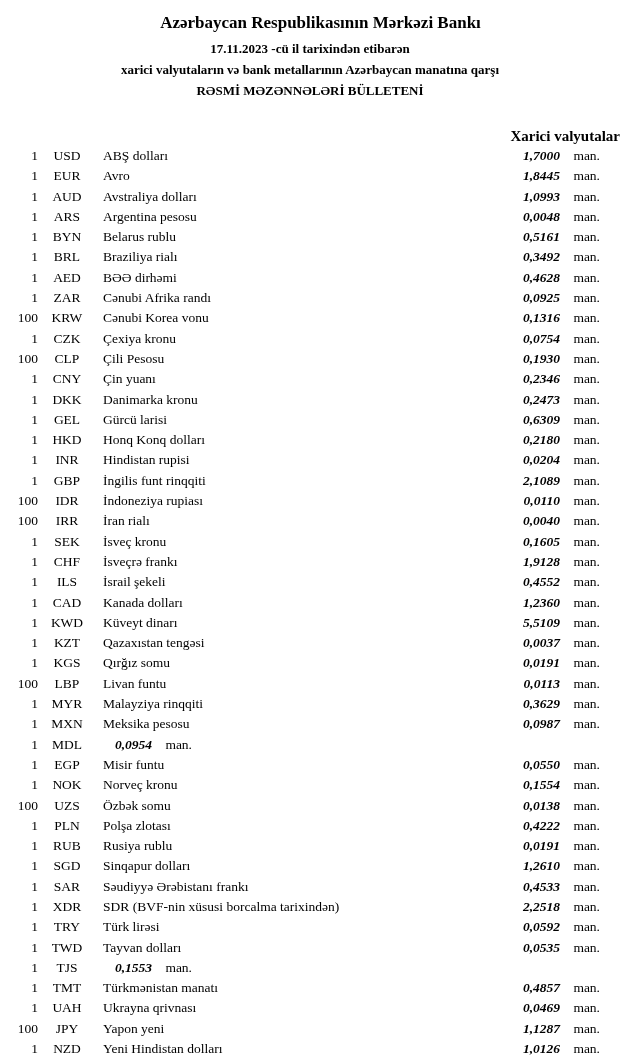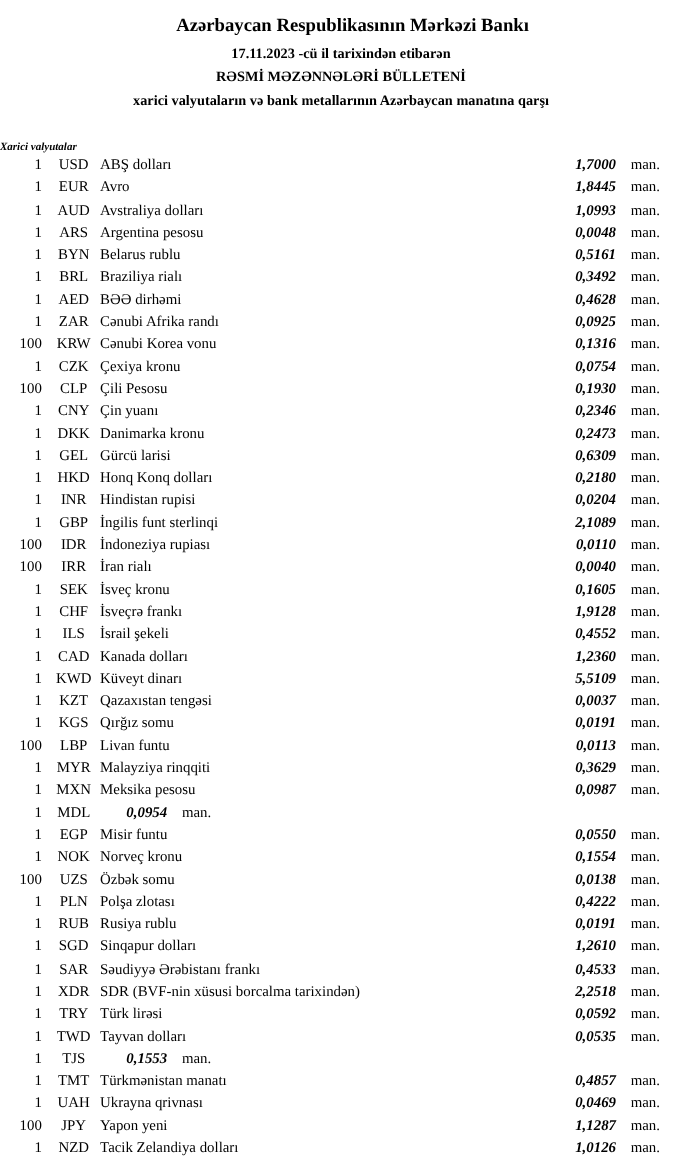--- a/index.html
+++ b/index.html
@@ -23,26 +23,25 @@
     line-height: 22px;
     margin-bottom: 4px;
     padding-left: 21px;
   }
   .sub-line {
     font-size: 13px;
     font-weight: bold;
     line-height: 21px;
   }
   .section-title {
-    text-align: left;
-    font-size: 10px;
+    text-align: right;
+    font-size: 15px;
     font-weight: bold;
     margin-top: 27px;
     margin-bottom: 3px;
-    font-style: italic;
   }
   .rates-table { width: 100%; }
   .rate-row {
     display: flex;
     align-items: baseline;
     height: 20.3px;
     font-size: 13.5px;
     padding-left: 14px;
     padding-right: 20px;
   }
@@ -52,21 +51,21 @@
     text-align: right;
   }
   .col-code {
     width: 46px;
     flex: 0 0 46px;
     text-align: center;
     margin-left: 6px;
   }
   .col-name {
     flex: 1 1 auto;
-    margin-left: 1px;
+    margin-left: 13px;
     text-align: left;
     white-space: nowrap;
     overflow: hidden;
   }
   .col-rate {
     width: 62px;
     flex: 0 0 62px;
     text-align: right;
     font-weight: bold;
     font-style: italic;
@@ -77,22 +76,22 @@
     text-align: right;
   }
 </style>
 </head>
 <body>
 
 <div class="page">
   <div class="doc-header">
     <div class="bank-title">Azərbaycan Respublikasının Mərkəzi Bankı</div>
     <div class="sub-line">17.11.2023 -cü il tarixindən etibarən</div>
+    <div class="sub-line">xarici valyutaların və bank metallarının Azərbaycan manatına qarşı</div>
     <div class="sub-line">RƏSMİ MƏZƏNNƏLƏRİ BÜLLETENİ</div>
-    <div class="sub-line">xarici valyutaların və bank metallarının Azərbaycan manatına qarşı</div>
   </div>
 
   <div class="section-title">Xarici valyutalar</div>
 
   <div class="rates-table">
   <div class="rate-row">
     <span class="col-qty">1</span>
     <span class="col-code">USD</span>
     <span class="col-name">ABŞ dolları</span>
     <span class="col-rate">1,7000</span>
@@ -215,21 +214,21 @@
     <span class="col-qty">1</span>
     <span class="col-code">INR</span>
     <span class="col-name">Hindistan rupisi</span>
     <span class="col-rate">0,0204</span>
     <span class="col-unit">man.</span>
   </div>
 
   <div class="rate-row">
     <span class="col-qty">1</span>
     <span class="col-code">GBP</span>
-    <span class="col-name">İngilis funt sterlinqi</span>
+    <span class="col-name">İngilis funt rinqqiti</span>
     <span class="col-rate">2,1089</span>
     <span class="col-unit">man.</span>
   </div>
 
   <div class="rate-row">
     <span class="col-qty">100</span>
     <span class="col-code">IDR</span>
     <span class="col-name">İndoneziya rupiası</span>
     <span class="col-rate">0,0110</span>
     <span class="col-unit">man.</span>
@@ -437,18 +436,18 @@
     <span class="col-qty">100</span>
     <span class="col-code">JPY</span>
     <span class="col-name">Yapon yeni</span>
     <span class="col-rate">1,1287</span>
     <span class="col-unit">man.</span>
   </div>
 
   <div class="rate-row">
     <span class="col-qty">1</span>
     <span class="col-code">NZD</span>
-    <span class="col-name">Tacik Zelandiya dolları</span>
+    <span class="col-name">Yeni Hindistan dolları</span>
     <span class="col-rate">1,0126</span>
     <span class="col-unit">man.</span>
   </div>
 </div>
 </div>
 
 </body></html>

